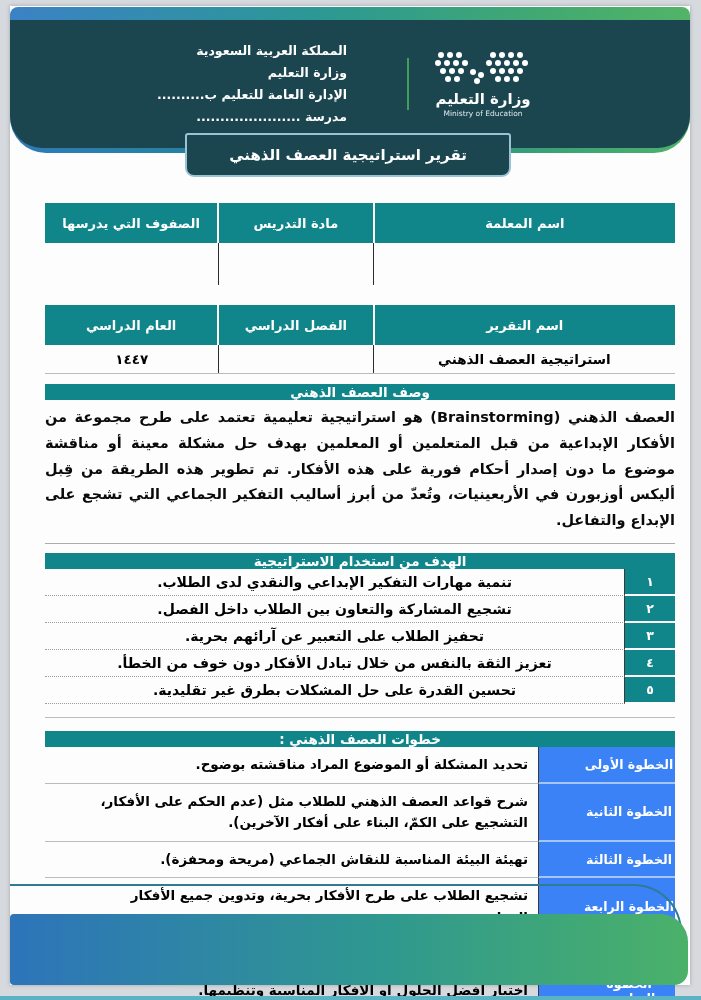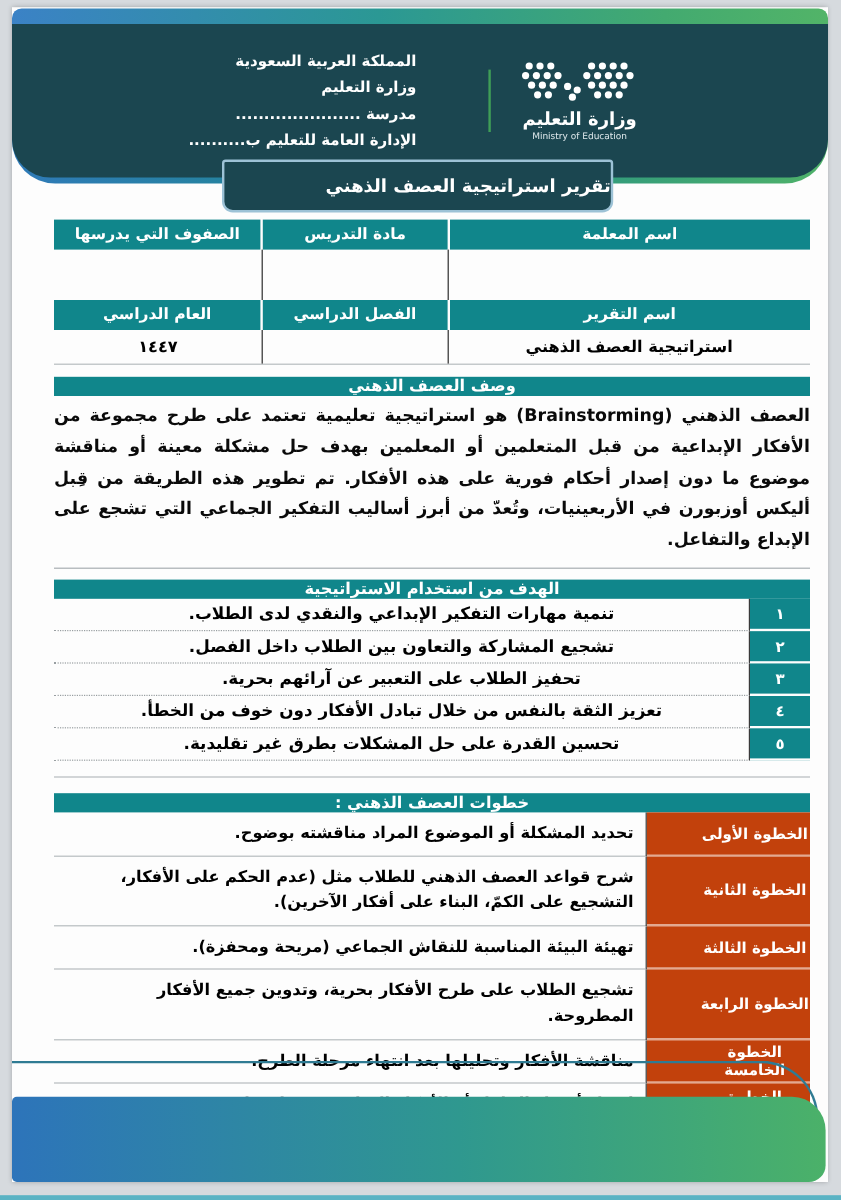--- a/index.html
+++ b/index.html
@@ -39,33 +39,33 @@
   }
   .logo-divider { width:2px; height:52px; background:#3f9e57; }
   .logo-block { text-align:center; width:120px; color:#fff; }
   .logo-dots { display:block; margin:0 auto 2px; }
   .logo-ar { font-size:15px; font-weight:bold; letter-spacing:1px; }
   .logo-en { font-size:7.5px; color:#dfe9ec; margin-top:1px; }
   .title-box {
     position:absolute; top:127px; left:175px; width:326px; height:44px;
     background:#1b4650; border:2px solid #9dc2d6;
     border-radius:3px 3px 9px 9px;
-    display:flex; align-items:center; 
+    display:flex; align-items:center; justify-content:center;
     color:#fff; font-size:15px; font-weight:bold; z-index:3;
   }
   
   .content { margin:0 15px 0 35px; }   
   
   .info-table { margin-top:30px; }
   .i-row { display:flex; }
   .i-row.head { gap:2px; background:#fdfdfd; }
   .i-cell { display:flex; align-items:center; justify-content:center; }
   .c1 { width:48%; } .c2 { width:24.5%; } .c3 { width:27.5%; }
   .i-row.head .i-cell {
-    background:#10868b; color:#fff; font-weight:bold; font-size:13px; height:25px;
+    background:#10868b; color:#fff; font-weight:bold; font-size:13px; height:40px;margin-top:20px;
   }
   .i-row.body .i-cell { height:42px; border-left:1px solid #2c2c2c; }
   .i-row.body .i-cell:last-child { border-left:none; }
   .i-row.vals .i-cell {
     height:28px; font-size:13.5px; font-weight:bold; color:#000;
     border-left:1px solid #2c2c2c;
   }
   .i-row.vals .i-cell:last-child { border-left:none; }
   .i-row.vals { border-bottom:1px solid #b6bcbf; }
   
@@ -93,21 +93,21 @@
   }
   .goal-text {
     flex:1; display:flex; align-items:center; justify-content:center;
     font-size:14px; font-weight:bold; color:#000;
     border-bottom:1px dotted #989ea1; border-inline-start:1px solid #3a3a3a;
     padding:2px 6px; text-align:right;
   }
   
   .step-row { display:flex; }
   .step-label {
-    width:136px; background:#c2410c; color:#fff; font-size:12.5px; font-weight:bold;
+    width:136px; background:#3b82f6; color:#fff; font-size:12.5px; font-weight:bold;
     display:flex; align-items:center; justify-content:center;
     border-bottom:2px solid rgba(255,255,255,.55); text-align:center;padding-left:44px;
   }
   .step-row:last-child .step-label { border-bottom:none; }
   .step-text {
     flex:1; display:flex; align-items:center;
     font-size:13.5px; font-weight:bold; color:#000;
     padding:7px 10px; min-height:31px; line-height:1.6;
     border-bottom:1px solid #b6bcbf; border-inline-start:1px solid #3a3a3a;
     text-align:right;
@@ -173,22 +173,22 @@
                 <circle cx="44" cy="31" r="3"></circle>
             </g>
           </svg>
           <div class="logo-ar">وزارة التعليم</div>
           <div class="logo-en">Ministry of Education</div>
         </div>
         <div class="logo-divider"></div>
         <div class="org-text">
           <div>المملكة العربية السعودية</div>
           <div>وزارة التعليم</div>
+          <div>الإدارة العامة للتعليم ب..........</div>
           <div>مدرسة ......................</div>
-          <div>الإدارة العامة للتعليم ب..........</div>
         </div>
       </div>
     </div>
   </div>
 
   <div class="title-box">
     <span>تقرير استراتيجية العصف الذهني</span>
   </div>
 
   <div class="info-table content">

